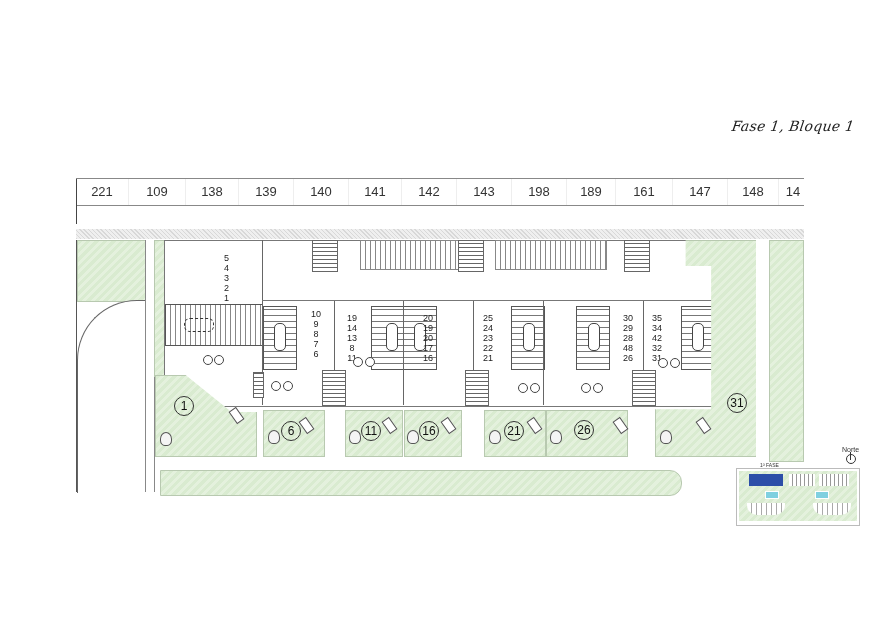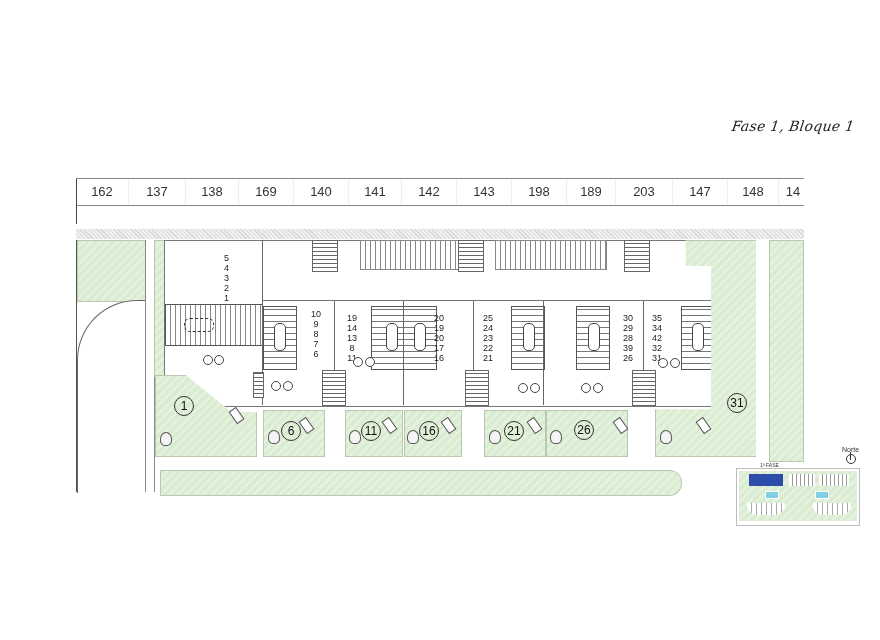--- a/index.html
+++ b/index.html
@@ -28,31 +28,31 @@
   .north-icon { width:8px; height:8px; border:1px solid #333; border-radius:50%; margin:1px auto 0; position:relative; }
   .north-icon::after { content:""; position:absolute; left:3px; top:-3px; width:1px; height:8px; background:#333; }
 </style>
 </head>
 <body>
 
 <div class="abs title">Fase 1, Bloque 1</div>
 
 <div class="abs ruler">
   <div class="edge"></div>
-  <div class="cell" style="width:52px">162</div>
-  <div class="cell" style="width:56px">137</div>
+  <div class="cell" style="width:52px">221</div>
+  <div class="cell" style="width:56px">109</div>
   <div class="cell" style="width:52px">138</div>
-  <div class="cell" style="width:54px">169</div>
+  <div class="cell" style="width:54px">139</div>
   <div class="cell" style="width:54px">140</div>
   <div class="cell" style="width:52px">141</div>
   <div class="cell" style="width:54px">142</div>
   <div class="cell" style="width:54px">143</div>
   <div class="cell" style="width:54px">198</div>
   <div class="cell" style="width:48px">189</div>
-  <div class="cell" style="width:56px">203</div>
+  <div class="cell" style="width:56px">161</div>
   <div class="cell" style="width:54px">147</div>
   <div class="cell" style="width:50px">148</div>
   <div class="cell" style="width:28px;border-right:none">14</div>
 </div>
 
 <div class="abs hatch"></div>
 
 <div class="abs" style="left:76px;top:240px;width:1px;height:252px;background:#555"></div>
 
 <div class="abs green" style="left:77px;top:240px;width:73px;height:60px;border-bottom-right-radius:0"></div>
@@ -111,39 +111,39 @@
   <span>7</span>
   <span>6</span>
 </div>
 <div class="abs unitnums" style="left:347px;top:313px">
   <span>19</span>
   <span>14</span>
   <span>13</span>
   <span>8</span>
   <span>11</span>
 </div>
-<div class="abs unitnums" style="left:434px;top:313px">
+<div class="abs unitnums" style="left:423px;top:313px">
   <span>20</span>
   <span>19</span>
   <span>20</span>
   <span>17</span>
   <span>16</span>
 </div>
 <div class="abs unitnums" style="left:483px;top:313px">
   <span>25</span>
   <span>24</span>
   <span>23</span>
   <span>22</span>
   <span>21</span>
 </div>
 <div class="abs unitnums" style="left:623px;top:313px">
   <span>30</span>
   <span>29</span>
   <span>28</span>
-  <span>39</span>
+  <span>48</span>
   <span>26</span>
 </div>
 <div class="abs unitnums" style="left:652px;top:313px">
   <span>35</span>
   <span>34</span>
   <span>42</span>
   <span>32</span>
   <span>31</span>
 </div>
 

